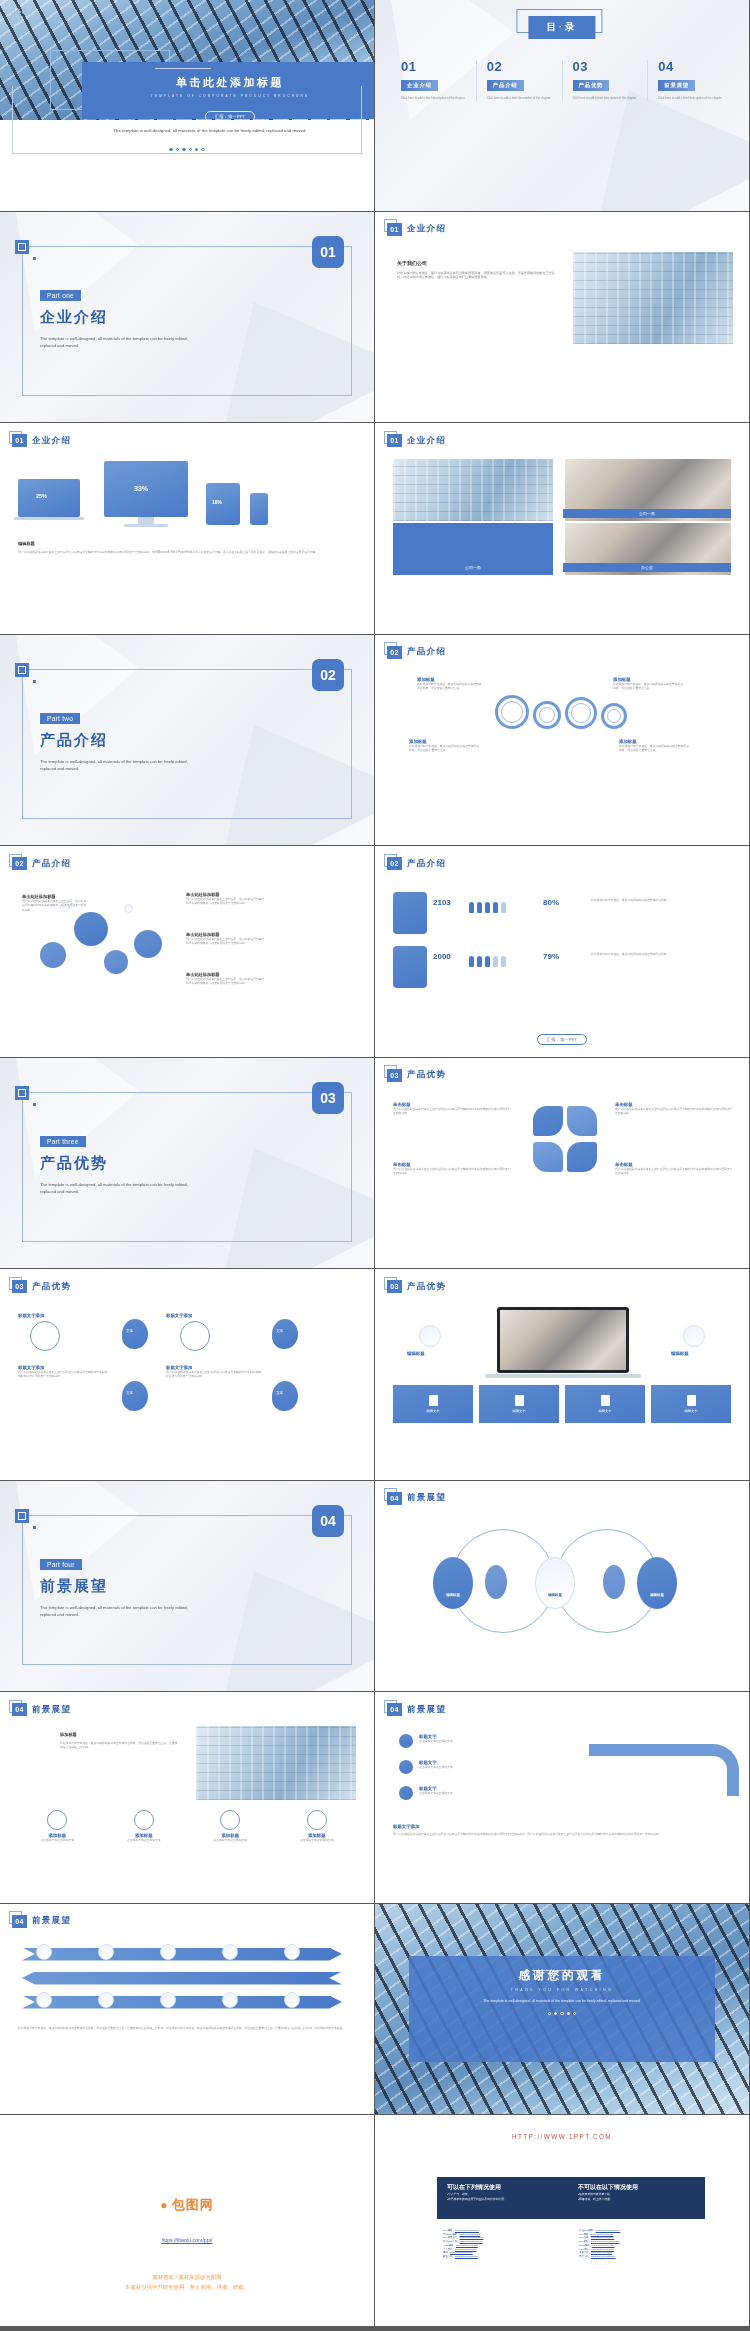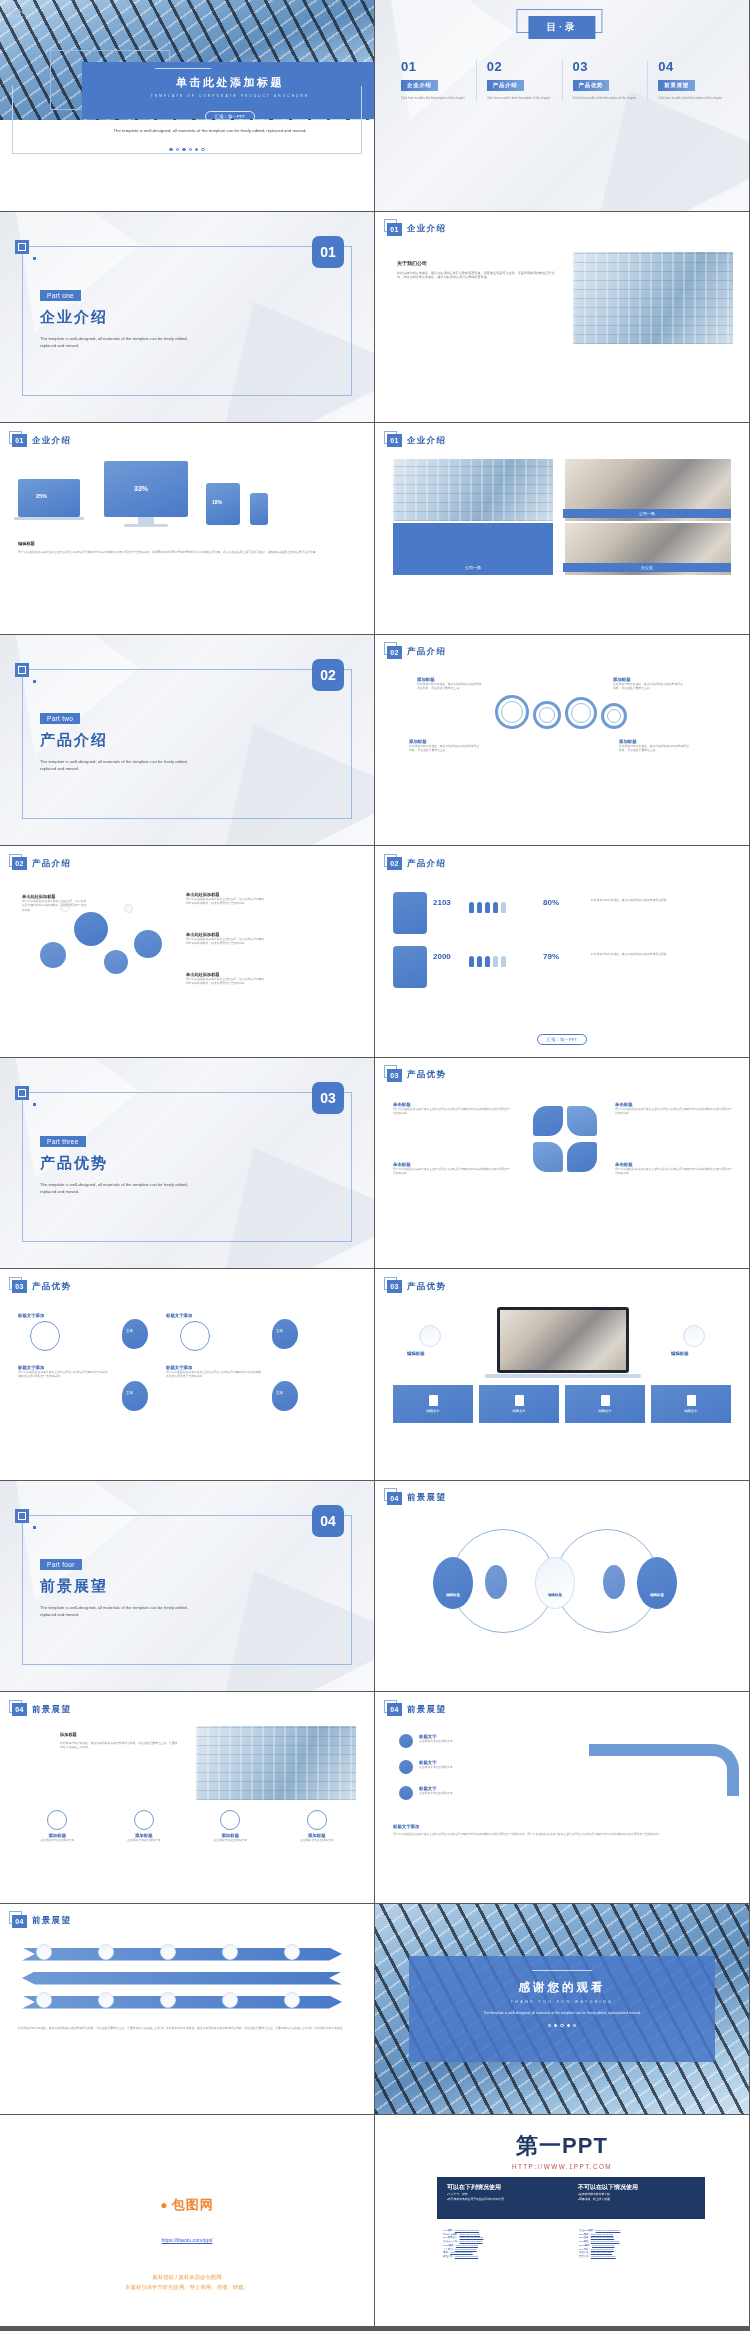--- a/index.html
+++ b/index.html
@@ -657,21 +657,21 @@
       <span class="ell ell-light" style="position:relative;width:16px;height:16px;"></span>
       <span class="ell ell-light" style="position:relative;width:16px;height:16px;"></span>
     </div>
     <div class="body-t2" style="position:absolute;left:18px;right:18px;top:122px;text-align:justify;">此处添加详细文本描述，建议与标题相关并符合整体语言风格，语言描述尽量简洁生动。尽量将每段话控制在三行以内，此处添加详细文本描述，建议与标题相关并符合整体语言风格，语言描述尽量简洁生动。尽量将每段话控制在三行以内，此处添加详细文本描述。</div>
   </div>
 
   <div class="slide">
     <div class="bldg" style="inset:0;width:100%;height:100%;"></div>
     <div class="ty-box">
       <div style="position:absolute;left:50%;top:14px;transform:translateX(-50%);width:60px;height:1px;background:rgba(255,255,255,.7);"></div>
-      <div class="ty-cn" style="margin-top:24px;">感谢您的观看</div>
+      <div class="ty-cn" style="margin-top:12px;">感谢您的观看</div>
       <div class="ty-en">THANK YOU FOR WATCHING</div>
       <div class="ty-sub" style="padding:0 22px;">The template is well-designed, all materials of the template can be freely edited, replaced and moved.</div>
       <div class="dots" style="margin-top:8px;">
         <i style="border-color:#fff;"></i>
           <i class="on" style="background:#fff;border-color:#fff;"></i>
           <i style="border-color:#fff;"></i>
           <i class="on" style="background:#fff;border-color:#fff;"></i>
           <i style="border-color:#fff;"></i>
       </div>
     </div>
@@ -688,21 +688,20 @@
       <div class="bt-note" style="margin-top:26px;">
         <div>素材授权 / 素材来源@包图网</div>
         <div>本素材仅供学习研究使用。禁止商用、传播、转载。</div>
       </div>
     </div>
   </div>
 
   <div class="slide brand-slide">
     <div class="white-bg"></div>
     <div style="position:absolute;left:0;right:0;top:16px;text-align:center;">
-      <div class="p1-logo">第一PPT</div>
       <div class="p1-url" style="margin-top:2px;">HTTP://WWW.1PPT.COM</div>
     </div>
     <div class="p1-band" style="position:absolute;left:62px;right:44px;top:62px;height:42px;display:flex;padding:6px 10px;gap:14px;">
       <div style="flex:1;">
         <div class="p1-h">可以在下列情况使用</div>
         <div class="p1-li">▪<span>个人学习、研究。</span></div>
         <div class="p1-li">▪<span>将已模板中的内容用于商业以及幻灯片中使用。</span></div>
       </div>
       <div style="flex:1;">
         <div class="p1-h">不可以在以下情况使用</div>

